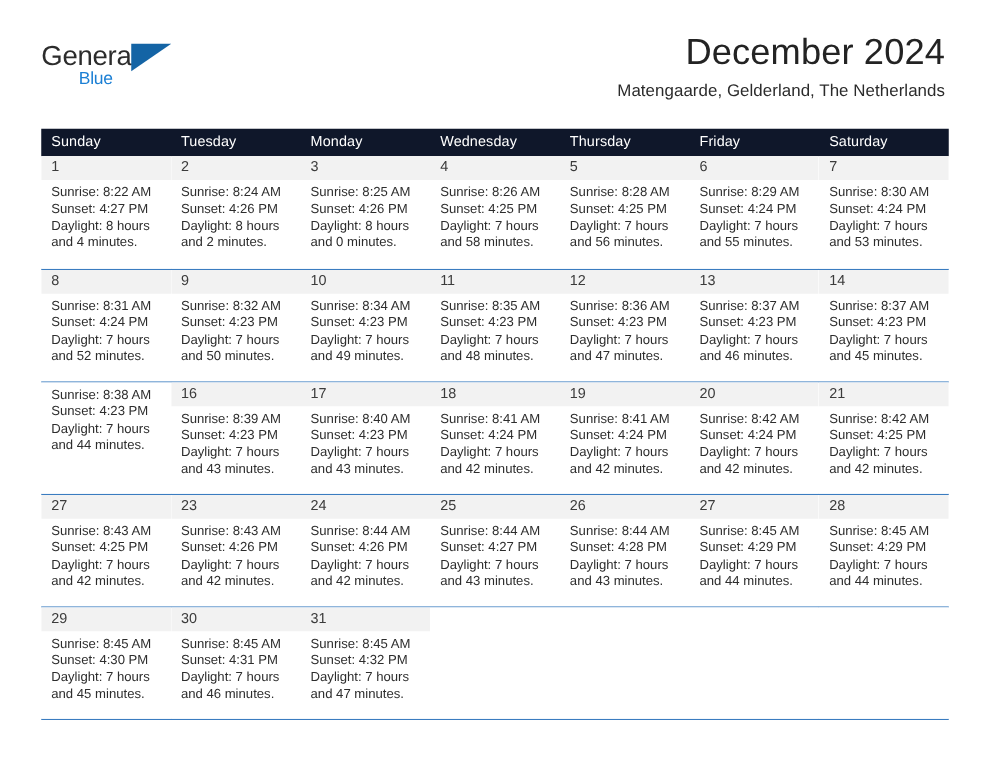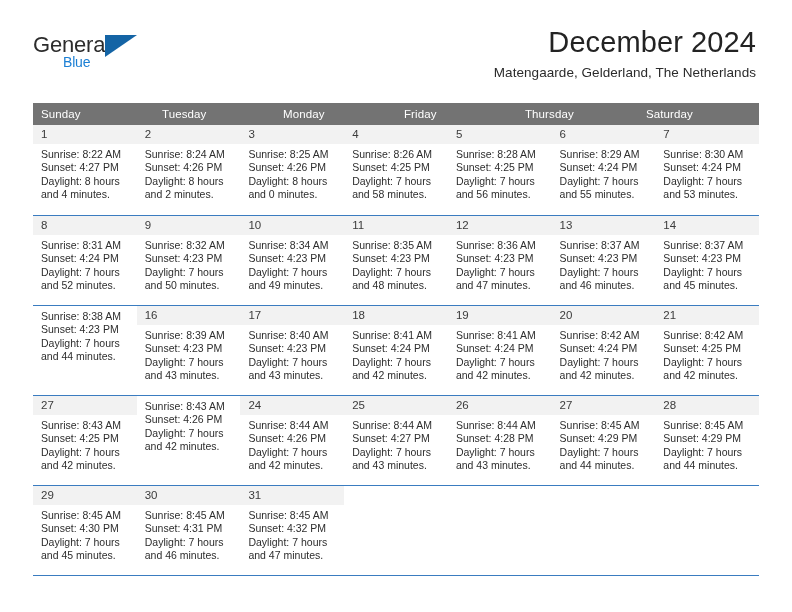--- a/index.html
+++ b/index.html
@@ -84,21 +84,21 @@
 
   
   .calendar {
     position: absolute;
     left: 33px;
     top: 103px;
     width: 726px;
   }
   .weekday-row {
     display: flex;
-    background: #737373;
+    background: #0f172a;
   }
   .weekday {
     flex: 1 1 0;
     color: #ffffff;
     font-size: 11.5px;
     padding: 5px 0 5px 8px;
     box-sizing: border-box;
     letter-spacing: 0.1px;
   }
 
@@ -158,22 +158,23 @@
       <div class="cal-title">December 2024</div>
       <div class="cal-subtitle">Matengaarde, Gelderland, The Netherlands</div>
     </div>
   </div>
 
   <div class="calendar">
     <div class="weekday-row" id="weekday-row">
         <div class="weekday">Sunday</div>
         <div class="weekday">Tuesday</div>
         <div class="weekday">Monday</div>
+        <div class="weekday">Wednesday</div>
+        <div class="weekday">Thursday</div>
         <div class="weekday">Friday</div>
-        <div class="weekday">Thursday</div>
         <div class="weekday">Saturday</div>
       </div>
     <div class="calendar-body" id="calendar-body">
         <div class="week-row">
           <div class="day-cell">
             <div class="day-number">1</div>
             <div class="day-info">
               <div>Sunrise: 8:22 AM</div>
               <div>Sunset: 4:27 PM</div>
               <div>Daylight: 8 hours</div>
@@ -368,20 +369,21 @@
           <div class="day-cell">
             <div class="day-number">27</div>
             <div class="day-info">
               <div>Sunrise: 8:43 AM</div>
               <div>Sunset: 4:25 PM</div>
               <div>Daylight: 7 hours</div>
               <div>and 42 minutes.</div>
             </div>
           </div>
           <div class="day-cell">
+            <div class="day-number">23</div>
             <div class="day-info">
               <div>Sunrise: 8:43 AM</div>
               <div>Sunset: 4:26 PM</div>
               <div>Daylight: 7 hours</div>
               <div>and 42 minutes.</div>
             </div>
           </div>
           <div class="day-cell">
             <div class="day-number">24</div>
             <div class="day-info">

